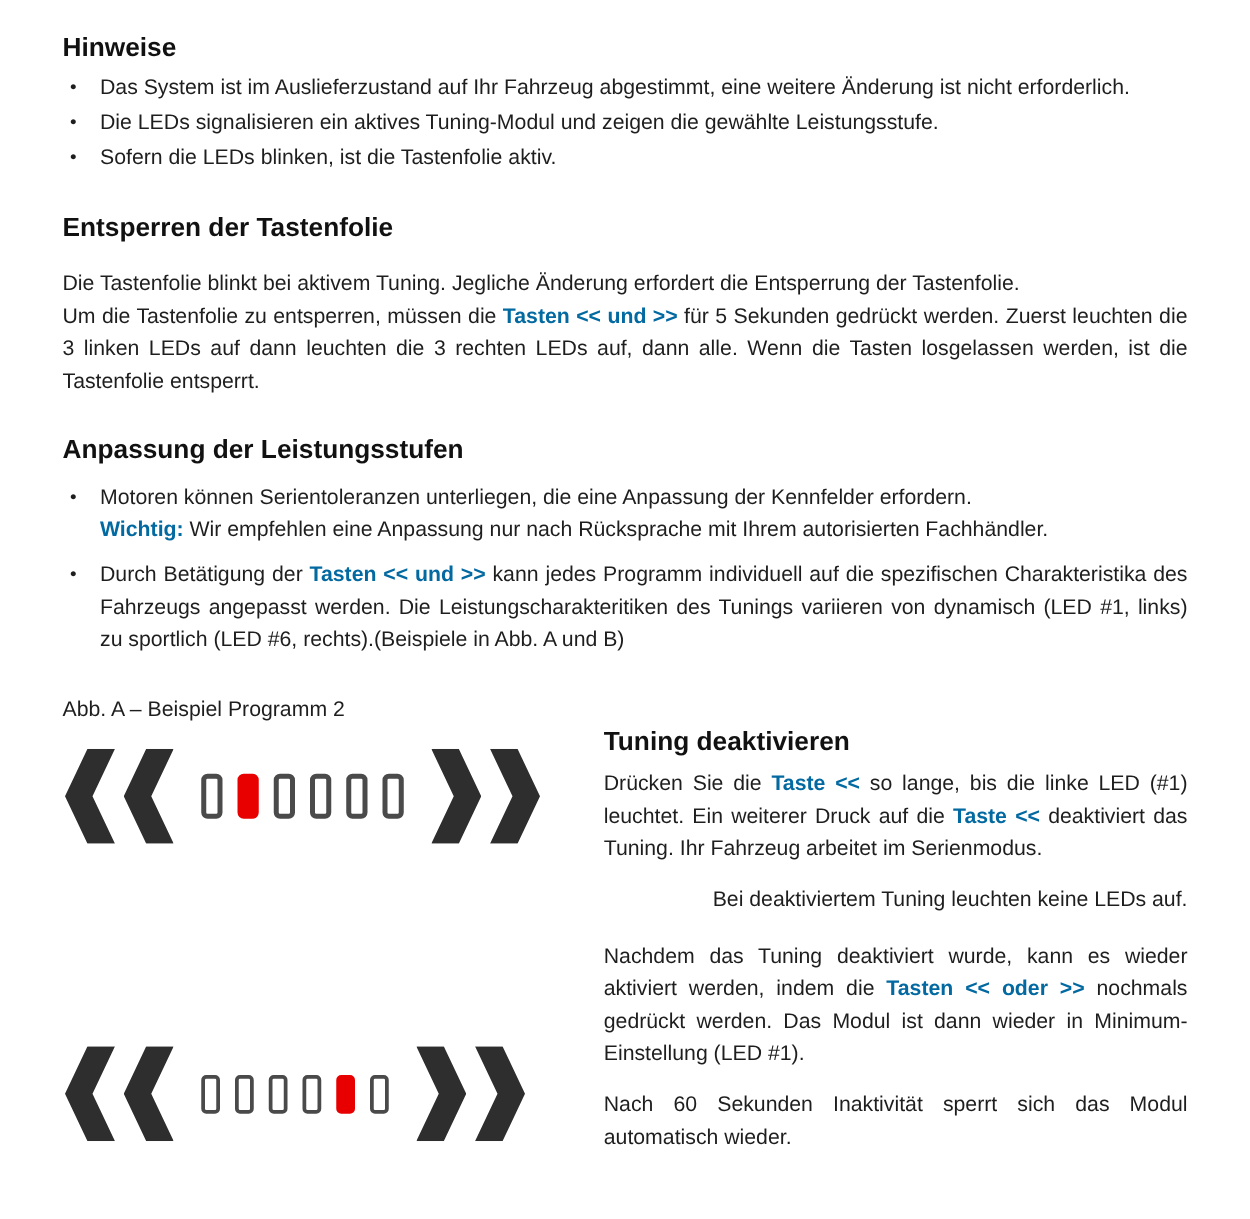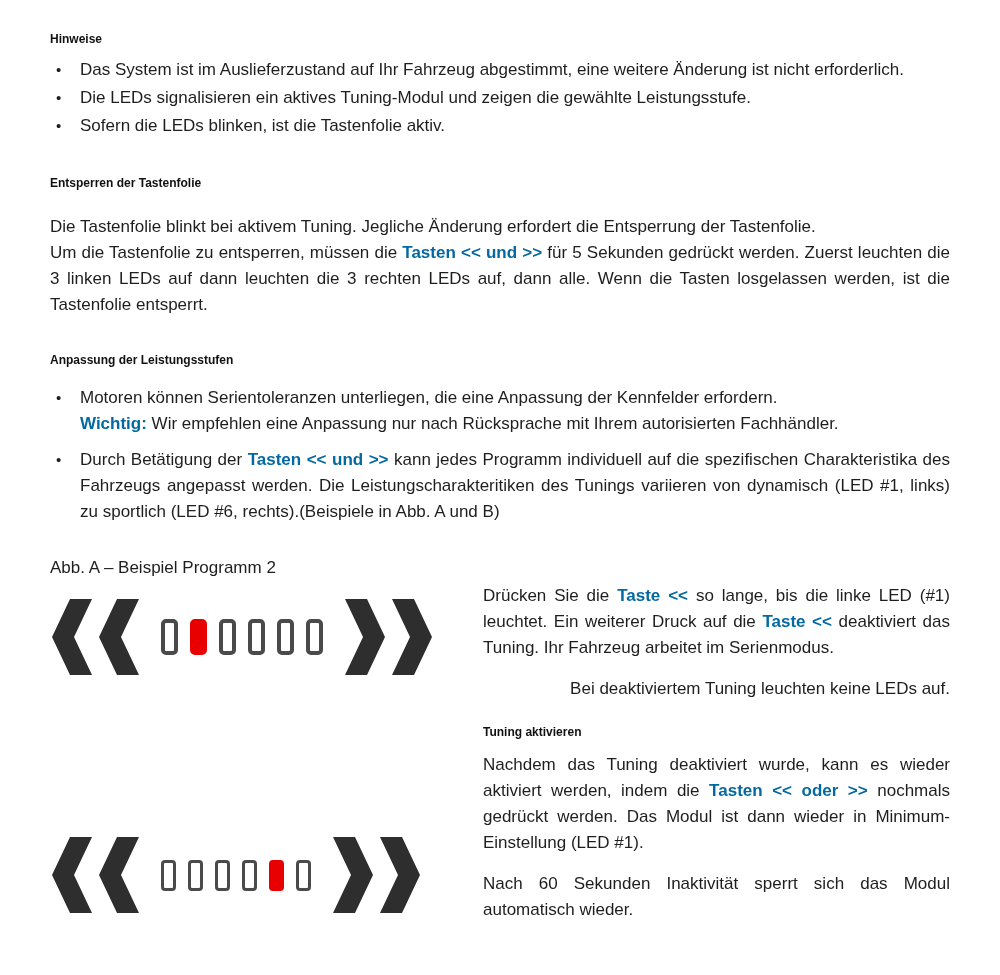--- a/index.html
+++ b/index.html
@@ -11,21 +11,21 @@
   }
   *{box-sizing:border-box;margin:0;padding:0;}
   html,body{background:var(--page_bg);}
   body{
     width:1000px;height:975px;
     font-family:"Liberation Sans","DejaVu Sans",sans-serif;
     font-size:17px;line-height:26px;color:var(--ink);
     overflow:hidden;
   }
   .page{width:1000px;height:975px;padding:28px 50px 20px 50px;position:relative;}
-  h3{font-size:12px;line-height:22px;font-weight:bold;color:#111;}
+  h3{font-size:21px;line-height:22px;font-weight:bold;color:#111;}
   .sec-hinweise h3{margin-bottom:7px;}
   .bullets{list-style:none;}
   .bullet-row{display:flex;align-items:flex-start;margin-bottom:2px;}
   .bullet-glyph{flex:0 0 30px;padding-left:6px;font-size:15px;}
   .bullet-text{flex:1;text-align:justify;}
   .sec-entsperren{margin-top:33px;}
   .sec-entsperren h3{margin-bottom:20px;}
   .sec-entsperren .para{margin-top:20px;text-align:justify;}
   .sec-anpassung{margin-top:31px;}
   .sec-anpassung h3{margin-bottom:14px;}
@@ -133,24 +133,24 @@
           <span class="led"></span>
         </div>
       <div class="chev-group">
         <span class="chev right"></span>
         <span class="chev right"></span>
       </div>
     </div>
 
     <div class="right-col">
       <section>
+        <h3>Tuning deaktivieren</h3>
         <p class="para">Drücken Sie die <b>Taste &lt;&lt;</b> so lange, bis die linke LED (#1) leuchtet. Ein weiterer Druck auf die <b>Taste &lt;&lt;</b> deaktiviert das Tuning. Ihr Fahrzeug arbeitet im Serienmodus.</p>
         <p class="para single">Bei deaktiviertem Tuning leuchten keine LEDs auf.</p>
       </section>
       <section class="sec2">
-        <h3>Tuning aktivieren</h3>
         <p class="para">Nachdem das Tuning deaktiviert wurde, kann es wieder aktiviert werden, indem die <b>Tasten &lt;&lt; oder &gt;&gt;</b> nochmals gedrückt werden. Das Modul ist dann wieder in Minimum-Einstellung (LED #1).</p>
         <p class="para">Nach 60 Sekunden Inaktivität sperrt sich das Modul automatisch wieder.</p>
       </section>
     </div>
 
   </div>
 </div>
 
 </body></html>

